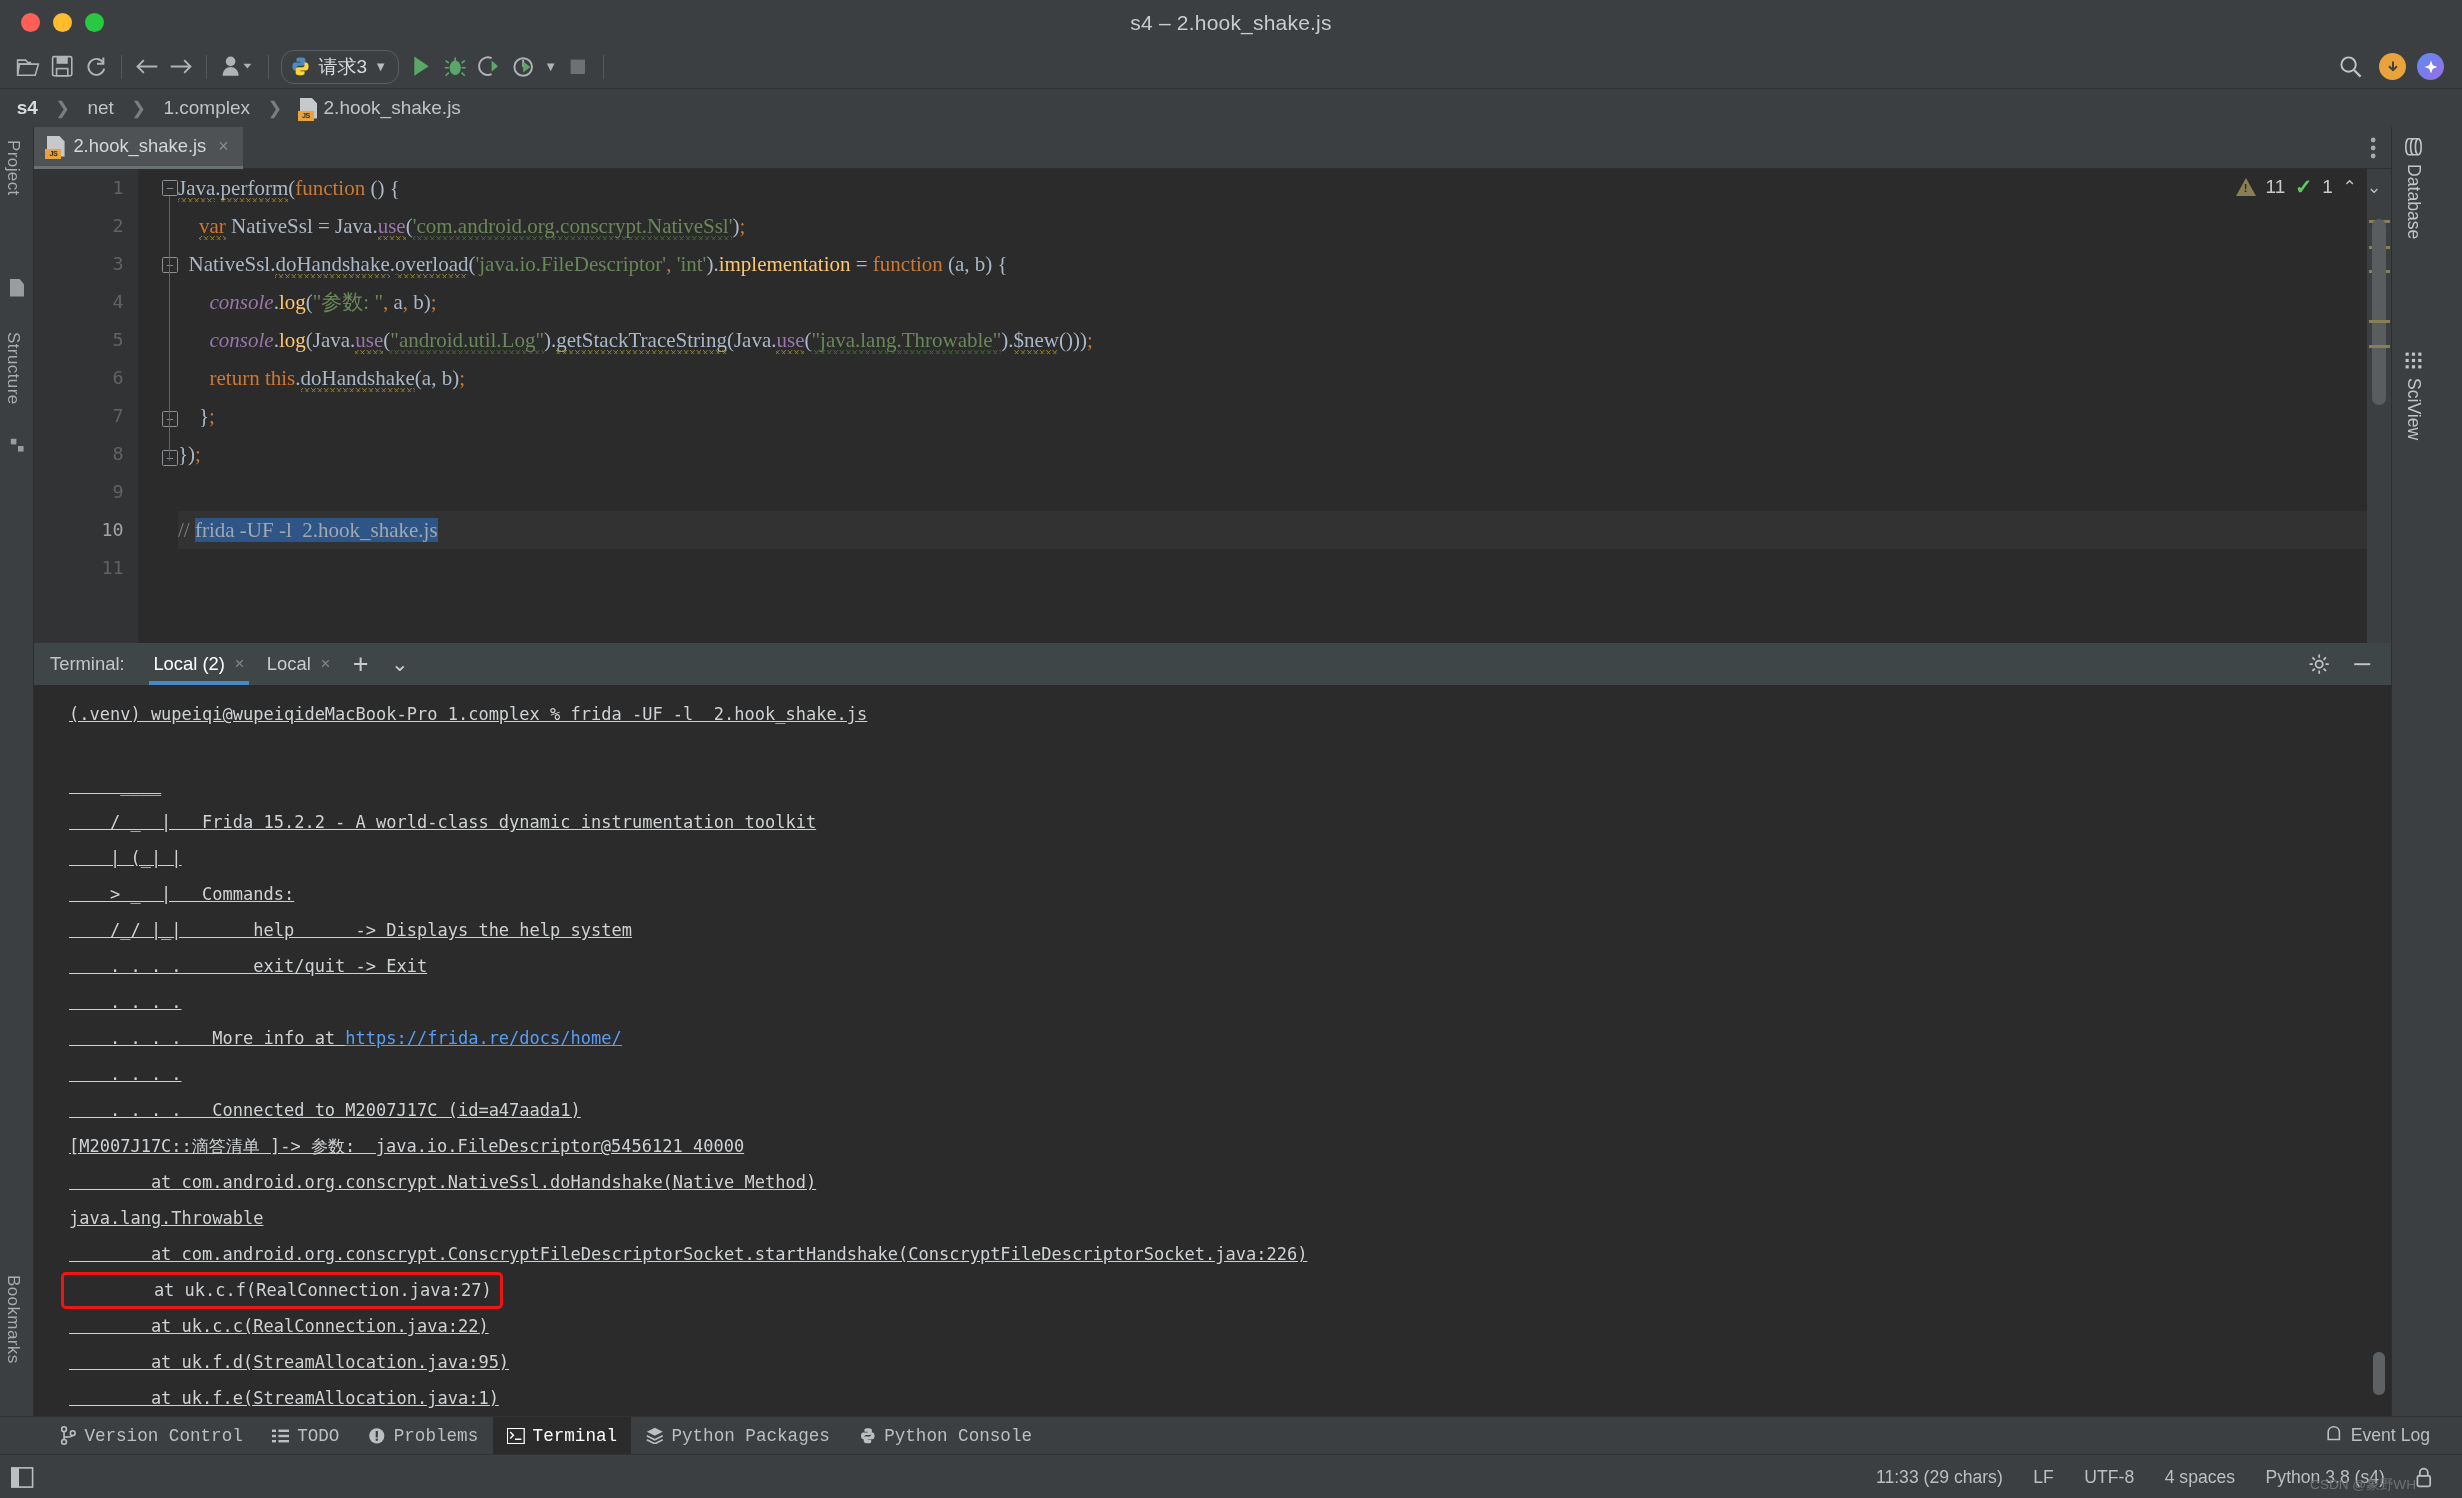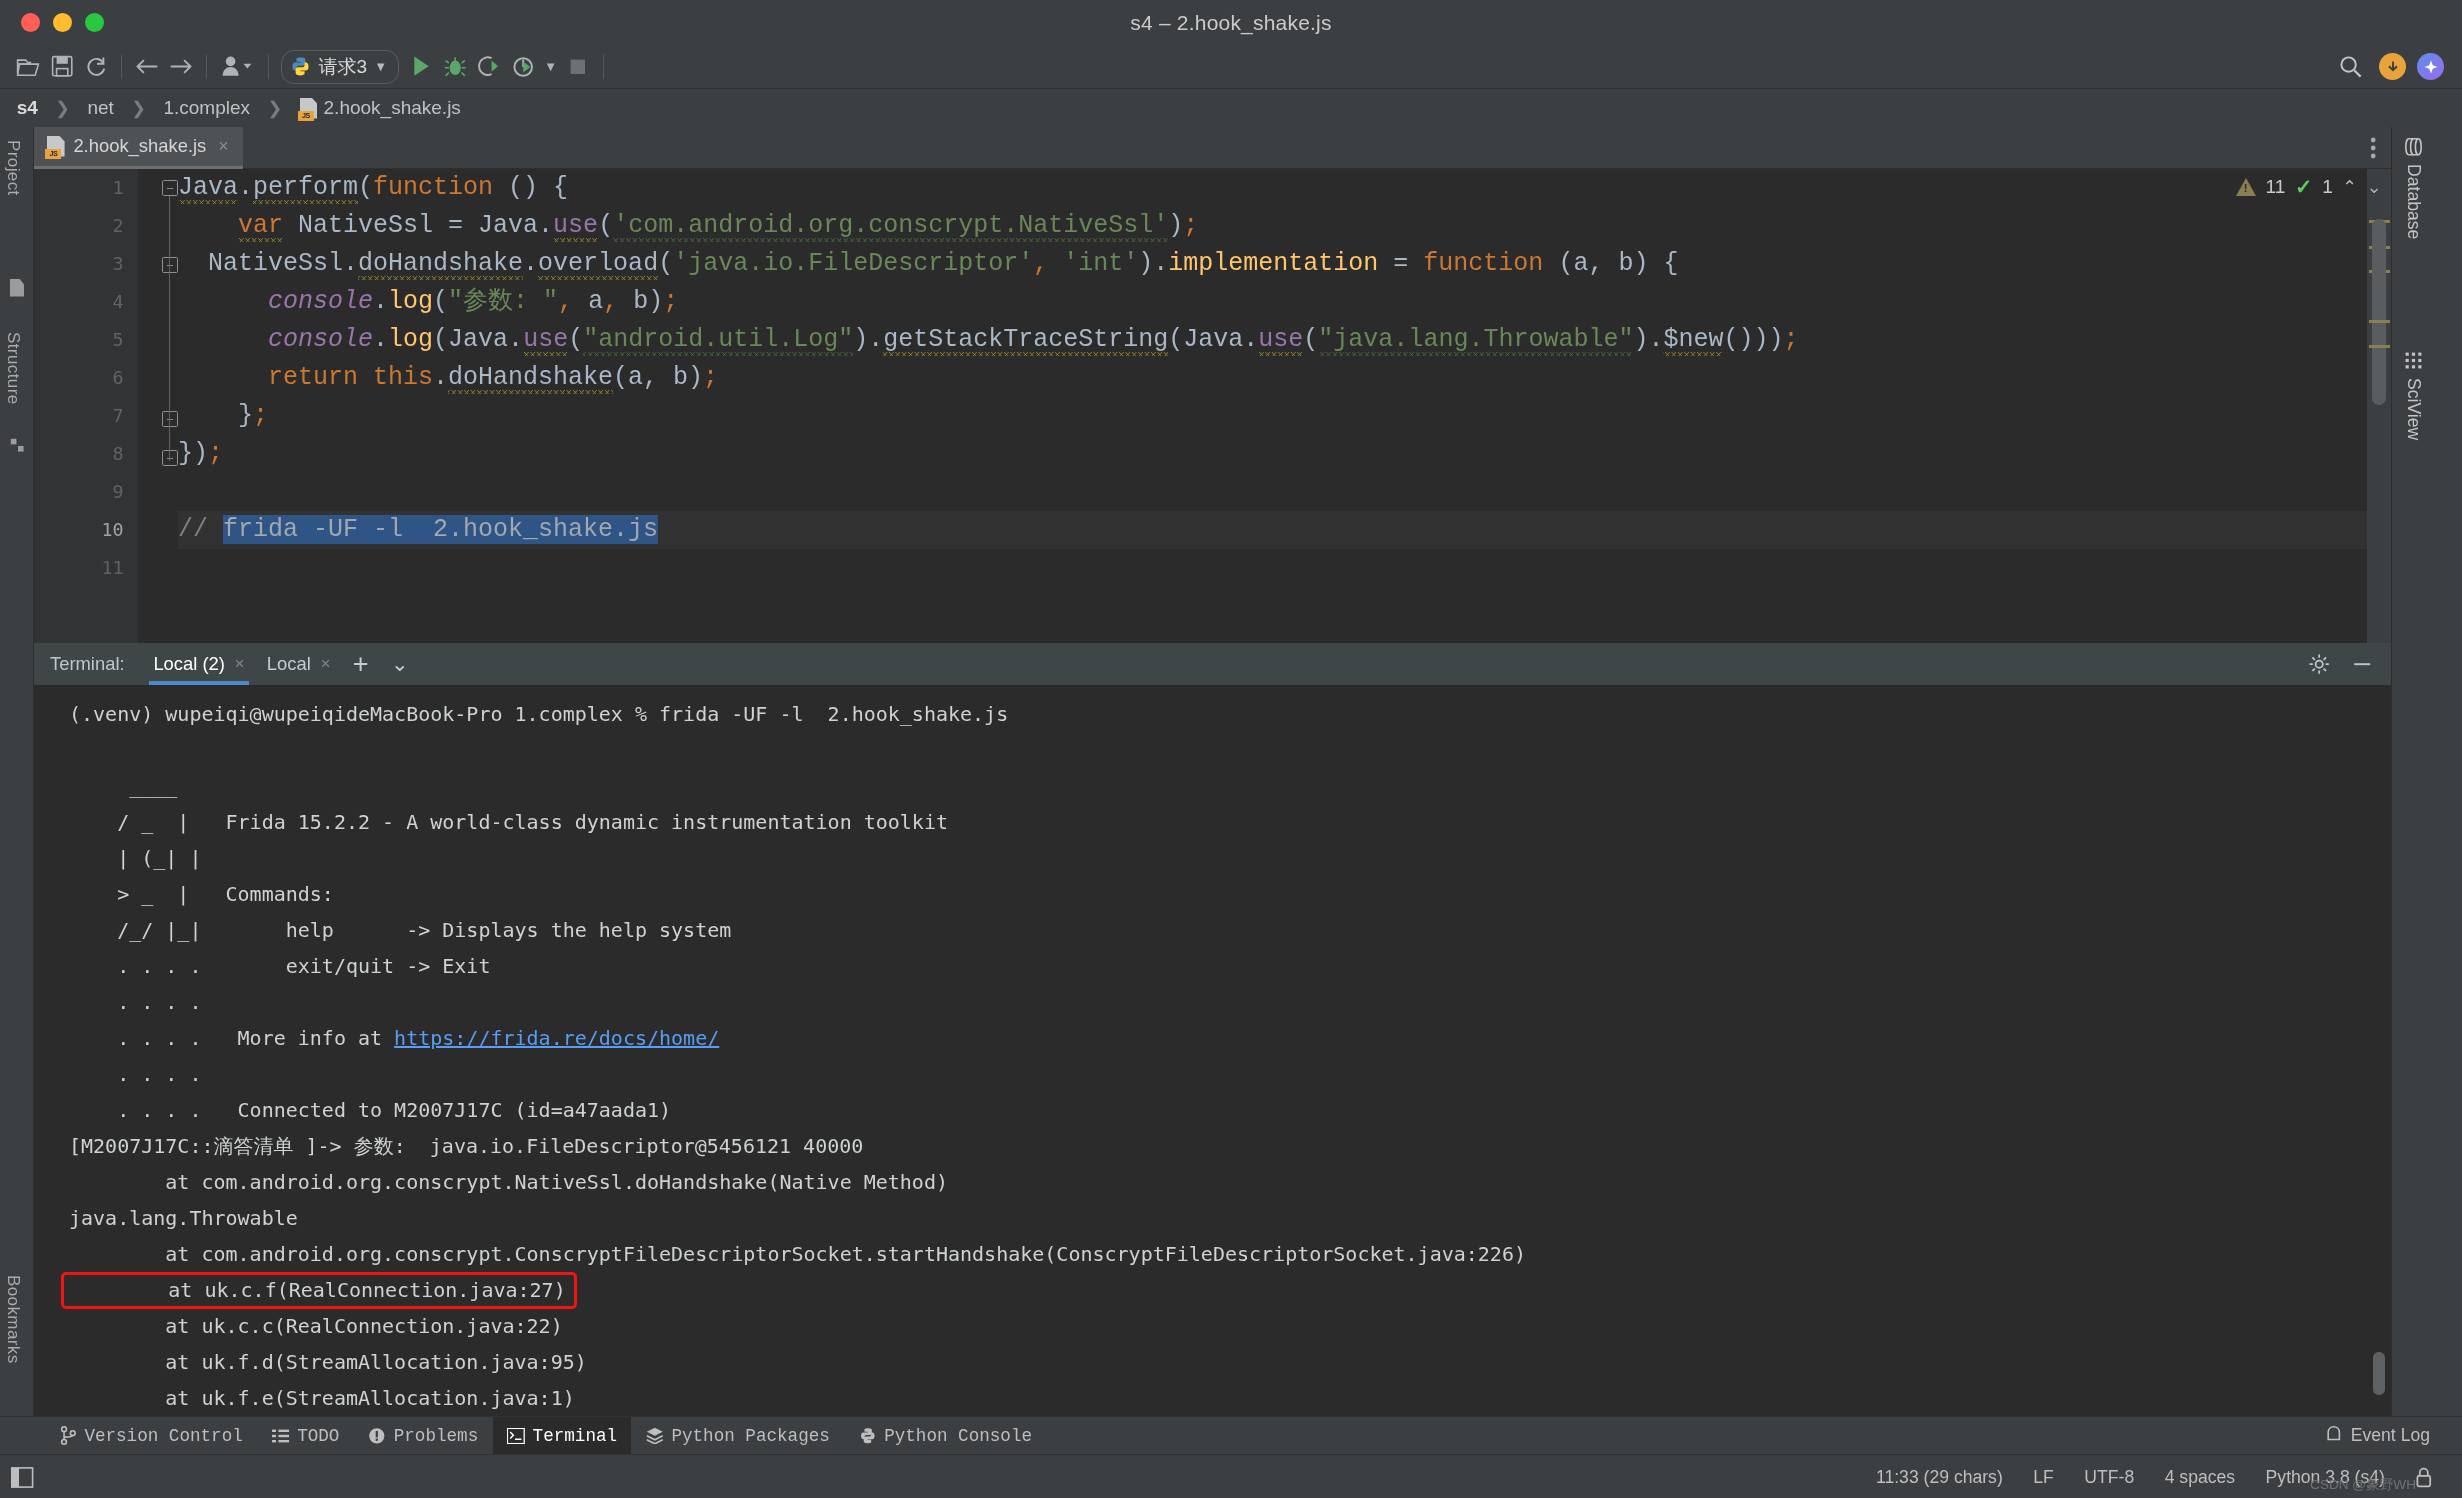--- a/index.html
+++ b/index.html
@@ -126,21 +126,21 @@
   .gutter-line.cur { color: #a4a3a3; }
   .fold {
     position: absolute; left: 128px; width: 16px; height: 16px;
     border: 0.8px solid #8d9194; border-radius: 1.6px;
     display: flex; align-items: center; justify-content: center;
     color: #8d9194; font-size: 13px; background: #2b2b2b;
   }
   .fold-line { position: absolute; left: 135px; width: 0.8px; background: #5f6264; }
   .code-area {
     position: absolute; left: 144px; top: 0; right: 0; bottom: 0;
-    font-family: Liberation Mono, monospace; font-size: 25px;
+    font-family: Liberation Serif, serif; font-size: 21px;
   }
   .cl { height: 38px; line-height: 38px; white-space: pre; }
   .cl.hl-row { background: #323232; }
   .kw { color: #cc7832; }
   .fn { color: #ffc66d; }
   .prop { color: #9876aa; }
   .prop-i { color: #9876aa; font-style: italic; }
   .str { color: #6a8759; }
   .plain { color: #a9b7c6; }
   .punct { color: #a9b7c6; }
@@ -222,22 +222,23 @@
     content: ""; position: absolute; left: 6.4px; right: 6.4px; bottom: 0;
     height: 4px; background: #4a88c7;
   }
   .tt .x { color: #83868a; font-size: 17px; }
   .term-head-right { margin-left: auto; display: flex; align-items: center; gap: 21px; padding-right: 17.6px; }
 
   .terminal {
     position: absolute; left: 34px; top: 685px; right: 71px; bottom: 83px;
     background: #2b2b2b; overflow: hidden;
     font-family: "DejaVu Sans Mono", monospace;
-    font-size: 20px; color: #cfd2d4;
+    font-size: 17px; color: #cfd2d4;
     padding: 11.2px 0 0 35px;
+    text-decoration: underline;
   }
   .trow { height: 36px; line-height: 36px; white-space: pre; }
   .tlink { color: #589df6; text-decoration: underline; }
   .redbox {
     display: inline-block; border: 3.2px solid #f01414; border-radius: 4.8px;
     padding: 0px 8px; line-height: 30.5px; margin-left: -8px;
   }
   .term-scroll {
     position: absolute; right: 3.2px; top: 0; width: 17.6px; bottom: 0;
   }

